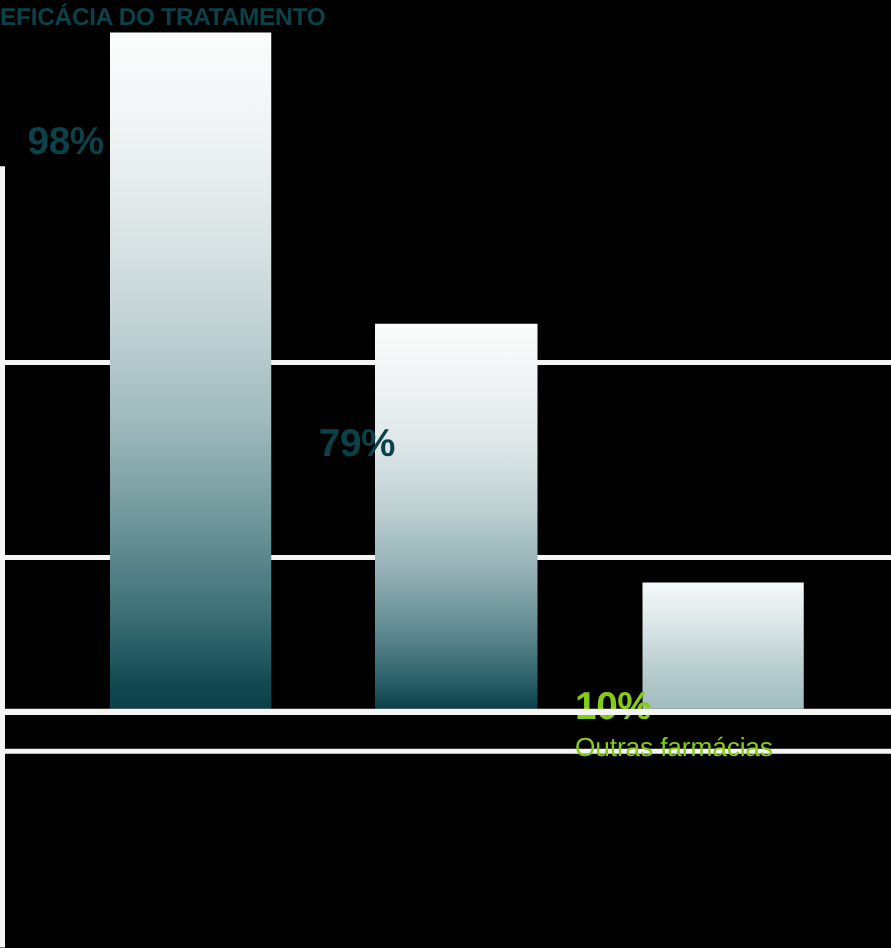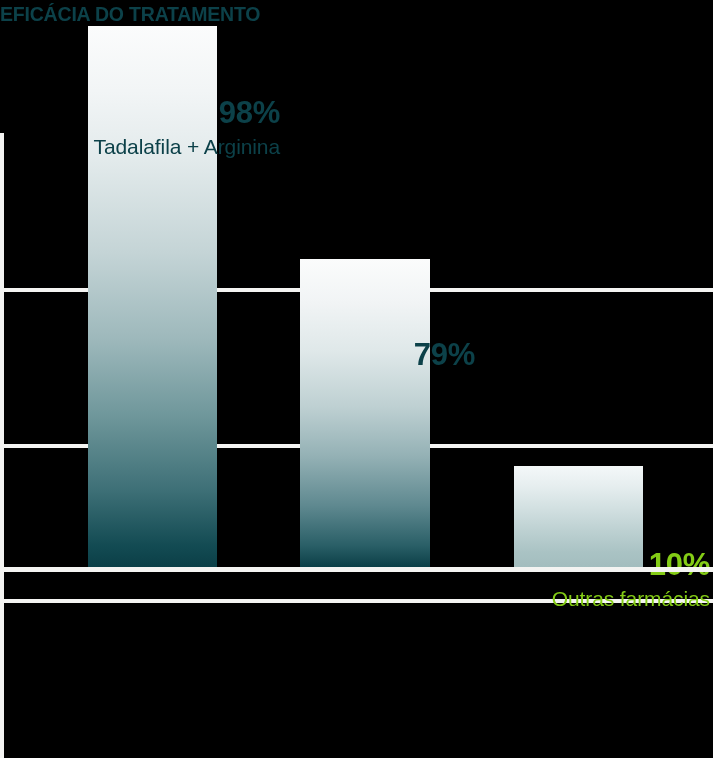--- a/index.html
+++ b/index.html
@@ -55,21 +55,21 @@
 
   
   .bar {
     position: absolute;
     bottom: 5px;
   }
 
   
   .bar-annotation {
     position: absolute;
-    text-align: right;
+    text-align: left;
     white-space: nowrap;
   }
   .bar-value {
     display: block;
     font-size: 31px;
     font-weight: bold;
     line-height: 38px;
     letter-spacing: -0.3px;
   }
   .bar-category {
@@ -107,21 +107,20 @@
               background:linear-gradient(to bottom,#fbfcfc 0%,#f2f5f6 12%,#e2eaeb 25%,#c4d4d6 42%,#9db8bb 58%,#6f979b 72%,#3d6f76 86%,#134b53 96%,#0b3f47 100%);"></div>
 
   <div class="bar" style="left:300px; width:130px; height:308px;
               background:linear-gradient(to bottom,#fbfcfc 0%,#f1f4f5 14%,#dfe8e9 30%,#bed0d2 48%,#94b1b5 64%,#5f8990 80%,#2a5f67 93%,#0b3f47 100%);"></div>
 
   <div class="bar" style="left:514px; width:129px; height:101px;
               background:linear-gradient(to bottom,#f4f8f9 0%,#e6eeef 20%,#d2e0e1 42%,#bcd0d1 65%,#aac3c4 85%,#a3bdbe 100%);"></div>
 
   <div class="bar-annotation" style="left:22px; top:94px; width:258px; color:#0c4149;">
     <span class="bar-value">98%</span>
-    <span class="bar-category">Tadalafila + Arginina</span>
   </div>
 
   <div class="bar-annotation" style="left:255px; top:336px; width:220px; color:#0c4149;">
     <span class="bar-value">79%</span>
   </div>
 
   <div class="bar-annotation" style="left:460px; top:546px; width:250px; color:#84cc16;">
     <span class="bar-value">10%</span>
     <span class="bar-category">Outras farmácias</span>
   </div>

